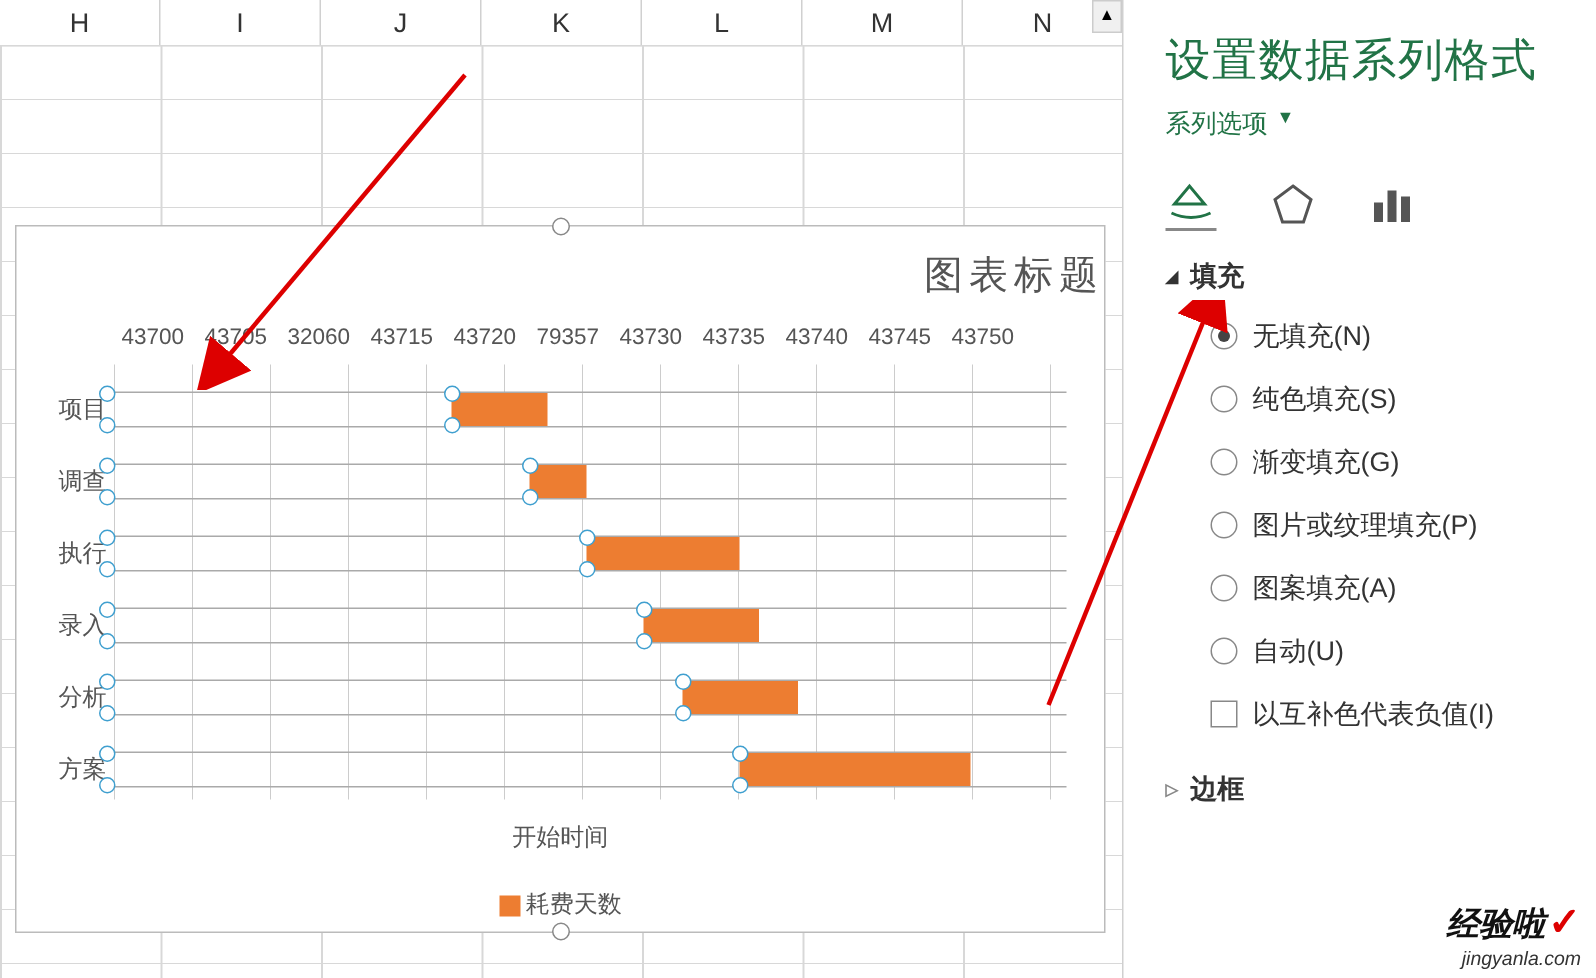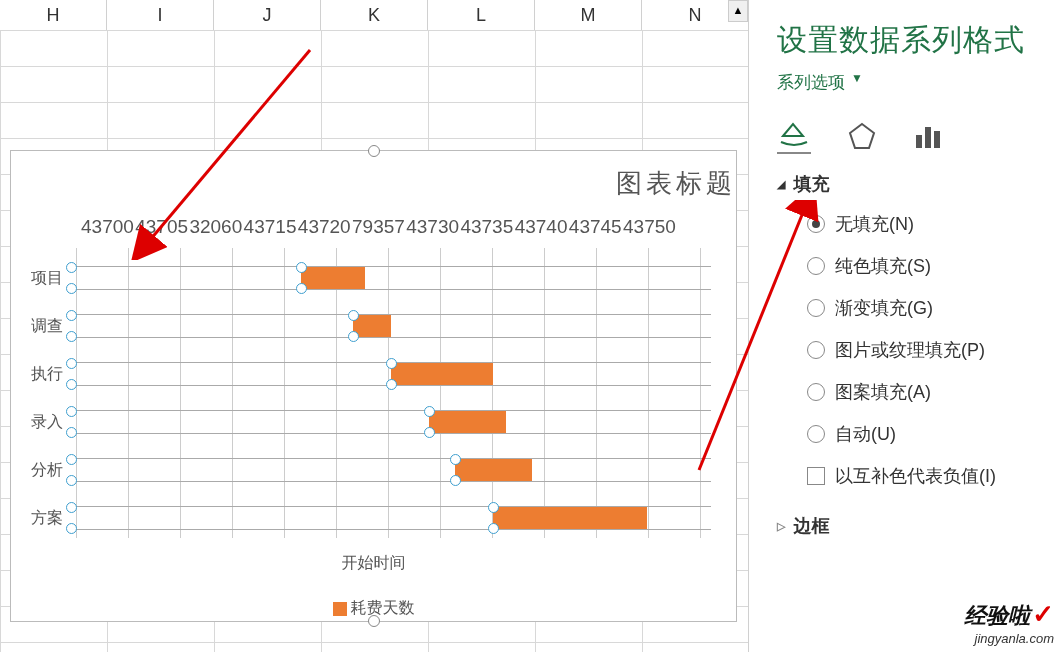--- a/index.html
+++ b/index.html
@@ -74,21 +74,21 @@
     font-size: 26px;
     color: #555;
     margin-top: 15px;
     letter-spacing: 4px;
   }
   .axis-labels {
     display: flex;
     justify-content: space-between;
     padding: 0 60px 0 70px;
     margin-top: 15px;
-    font-size: 19px;
+    font-size: 15px;
     color: #555;
   }
   .plot-area {
     position: relative;
     margin: 10px 25px 10px 65px;
     height: 290px;
   }
   .plot-grid {
     position: absolute;
     inset: 0;
@@ -99,21 +99,21 @@
   .cat-row {
     position: absolute;
     left: -55px;
     right: 0;
     height: 40px;
     display: flex;
     align-items: center;
   }
   .cat-label {
     width: 48px;
-    text-align: center;
+    text-align: right;
     font-size: 16px;
     color: #555;
     padding-left: 2px;
   }
   .bar-track {
     position: relative;
     flex: 1;
     height: 22px;
     border-top: 1px solid #aaa;
     border-bottom: 1px solid #aaa;

